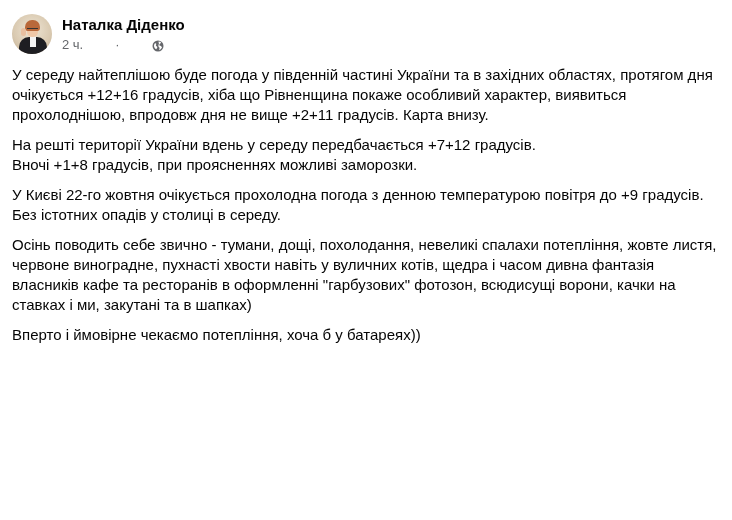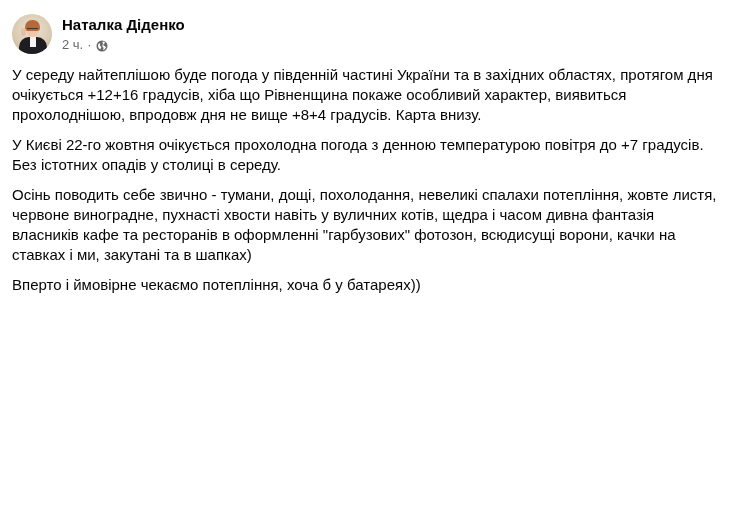--- a/index.html
+++ b/index.html
@@ -104,20 +104,21 @@
       color: #050505;
       cursor: pointer;
     }
     .subline {
       display: flex;
       align-items: center;
       font-size: 13px;
       line-height: 18px;
       color: #65676b;
       margin-top: 1px;
+      gap: 28px;
     }
     .timestamp { cursor: pointer; }
     .dot { margin: 0 4px; }
     .globe {
       width: 12px;
       height: 12px;
       display: inline-block;
     }
     .content {
       position: absolute;
@@ -156,18 +157,20 @@
             <circle cx="6" cy="6" r="5.5" fill="#65676b"></circle>
             <path d="M3 3.2 C4.2 3 4.6 4 4 4.8 C3.4 5.5 4.4 6.4 5.1 6.8 C5.6 7.3 5 8.6 4.2 9.2 C3 8.6 2.2 7.4 2 6 C2 4.8 2.4 3.8 3 3.2 Z" fill="#ffffff"></path>
             <path d="M7 1.2 C7.6 2 8.6 2.2 9.3 2.6 C8.8 3.4 8 3.6 7.4 4.4 C7 5 7.6 5.6 8.4 5.8 C9.2 6 9.8 6.8 10 7.6 C9.4 8.8 8.4 9.8 7.2 10.3 C7.2 9.2 7.8 8.4 7.4 7.6 C6.8 7 6.2 6.2 6.4 5.4 C6.6 4.4 7.2 3.8 6.8 3 C6.4 2.4 6.6 1.6 7 1.2 Z" fill="#ffffff"></path>
           </svg>
         </span>
       </div>
     </div>
   </div>
 
   <div class="content">
-    <p class="para">У середу найтеплішою буде погода у південній частині України та в західних областях, протягом дня очікується +12+16 градусів, хіба що Рівненщина покаже особливий характер, виявиться прохолоднішою, впродовж дня не вище +8+4 градусів. Карта внизу.</p>
-    <p class="para">У Києві 22-го жовтня очікується прохолодна погода з денною температурою повітря до +7 градусів. Без істотних опадів у столиці в середу.</p>
+    <p class="para">У середу найтеплішою буде погода у південній частині України та в західних областях, протягом дня очікується +12+16 градусів, хіба що Рівненщина покаже особливий характер, виявиться прохолоднішою, впродовж дня не вище +2+11 градусів. Карта внизу.</p>
+    <p class="para">На решті території України вдень у середу передбачається +7+12 градусів.
+Вночі +1+8 градусів, при проясненнях можливі заморозки.</p>
+    <p class="para">У Києві 22-го жовтня очікується прохолодна погода з денною температурою повітря до +9 градусів. Без істотних опадів у столиці в середу.</p>
     <p class="para">Осінь поводить себе звично - тумани, дощі, похолодання, невеликі спалахи потепління, жовте листя, червоне виноградне, пухнасті хвости навіть у вуличних котів, щедра і часом дивна фантазія власників кафе та ресторанів в оформленні "гарбузових" фотозон, всюдисущі ворони, качки на ставках і ми, закутані та в шапках)</p>
     <p class="para">Вперто і ймовірне чекаємо потепління, хоча б у батареях))</p>
   </div>
 </div>
 
 </body></html>

